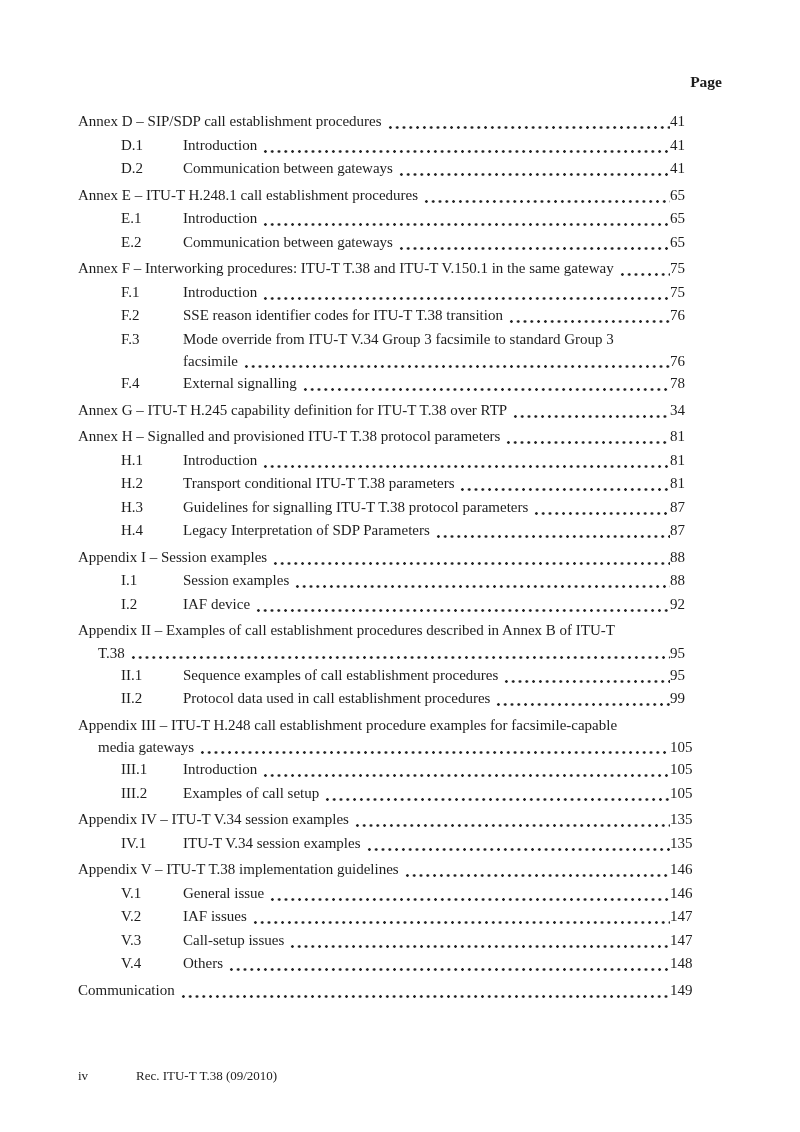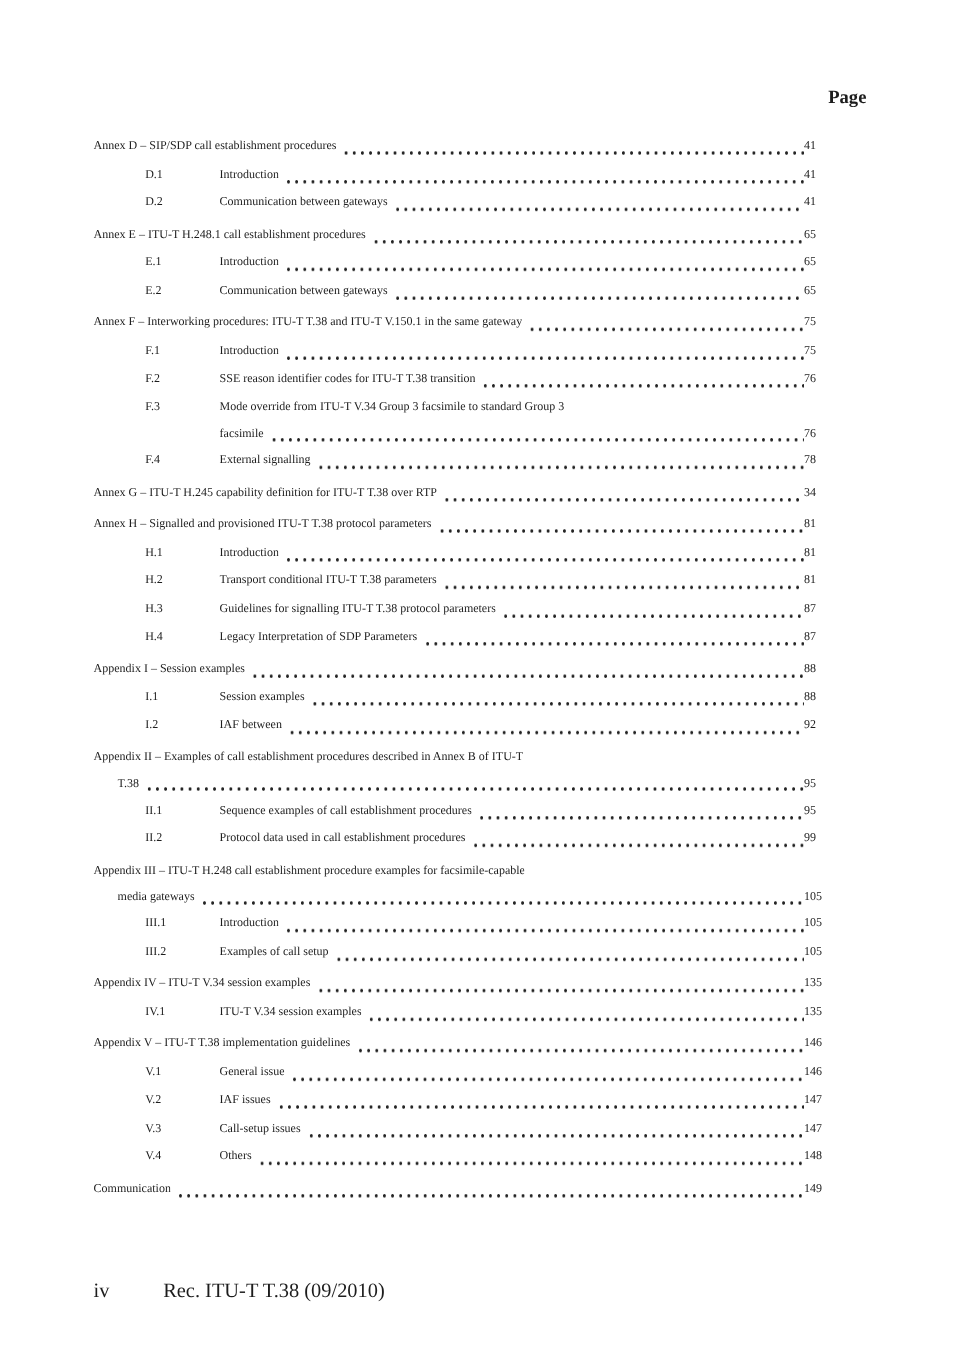--- a/index.html
+++ b/index.html
@@ -18,21 +18,21 @@
     font-weight: 700;
     font-size: 15.5px;
     line-height: 20px;
     margin-bottom: 18px;
   }
 
   .row {
     display: flex;
     align-items: stretch;
     line-height: 23.5px;
-    font-size: 10px;
+    font-size: 15px;
   }
   .lead-top { margin-top: 3px; }
   .sub-row  { padding-left: 43px; }
   .num      { width: 62px; flex-shrink: 0; }
   .cont     { line-height: 21px; }
   .cont-top { padding-left: 20px; }
   .cont-sub { padding-left: 105px; }
 
   .title { flex: 0 1 auto; min-width: 0; white-space: nowrap; overflow: hidden; }
 
@@ -49,21 +49,21 @@
   .pageno {
     width: 52px;
     flex-shrink: 0;
     text-align: left;
   }
 
   .footer {
     position: absolute;
     left: 78px;
     top: 1066px;
-    font-size: 17px;
+    font-size: 13px;
     line-height: 20px;
     display: flex;
   }
   .footer .roman  { width: 58px; }
   .footer .docref { font-weight: 400; }
 </style>
 </head>
 <body>
 
 <div class="page">
@@ -176,21 +176,21 @@
         <span class="pageno">88</span>
       </div>
       <div class="row sub-row">
         <span class="num">I.1</span>
         <span class="title">Session examples</span>
         <span class="leader"></span>
         <span class="pageno">88</span>
       </div>
       <div class="row sub-row">
         <span class="num">I.2</span>
-        <span class="title">IAF between</span>
+        <span class="title">IAF device</span>
         <span class="leader"></span>
         <span class="pageno">92</span>
       </div>
       <div class="row top-row lead-top">
         <span class="title">Appendix II – Examples of call establishment procedures described in Annex B of ITU-T</span>
       </div>
       <div class="row top-row cont cont-top">
         <span class="title">T.38</span>
         <span class="leader"></span>
         <span class="pageno">95</span>

